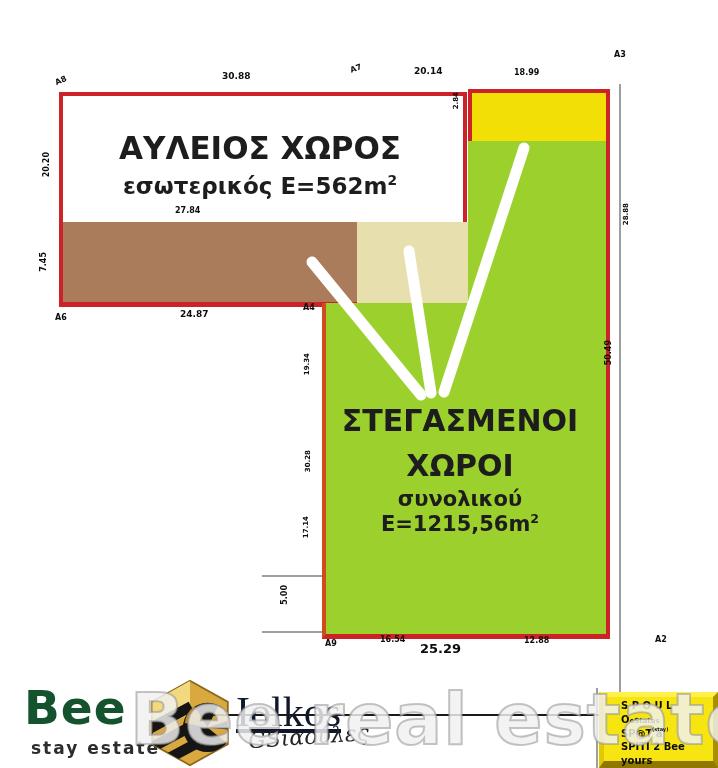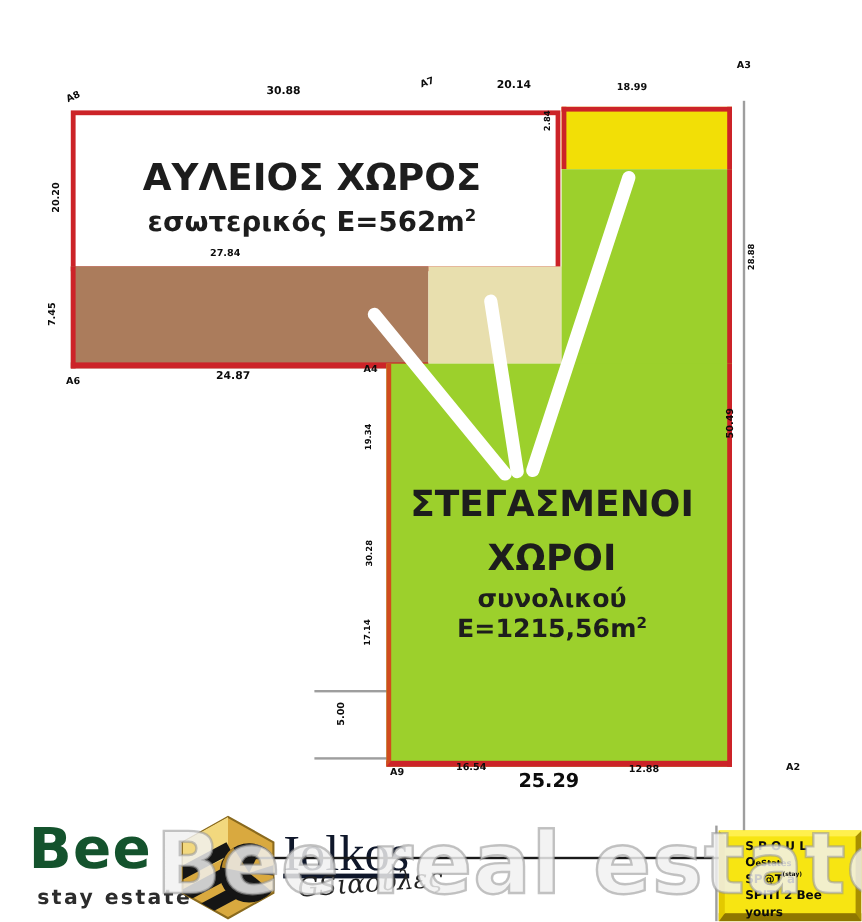--- a/index.html
+++ b/index.html
@@ -105,21 +105,21 @@
   <div class="meas vtext" style="left:622px;top:203px;font-size:7px;">28.88</div>
   <div class="meas vtext" style="left:604px;top:340px;">50.49</div>
 
   <div class="meas vtext" style="left:303px;top:353px;font-size:7px;">19.34</div>
   <div class="meas vtext" style="left:304px;top:450px;font-size:7px;">30.28</div>
   <div class="meas vtext" style="left:302px;top:516px;font-size:7px;">17.14</div>
   <div class="meas vtext" style="left:280px;top:585px;">5.00</div>
 
   <div class="meas" style="left:325px;top:639px;">A9</div>
   <div class="meas" style="left:380px;top:635px;">16.54</div>
-  <div class="meas" style="left:432px;top:641px;font-size:16px;">25.29</div>
+  <div class="meas" style="left:420px;top:641px;font-size:13px;">25.29</div>
   <div class="meas" style="left:524px;top:636px;">12.88</div>
   <div class="meas" style="left:615px;top:635px;margin-left:40px;">A2</div>
 
   <div class="abs blackline" style="left:213px;top:714px;width:495px;"></div>
 
   <div class="abs brand">Bee</div>
   <div class="abs brand-sub">stay estate</div>
 
   <svg class="abs" style="left:146px;top:679px;z-index:3;" width="88" height="88" viewBox="0 0 100 100">
     <defs>

